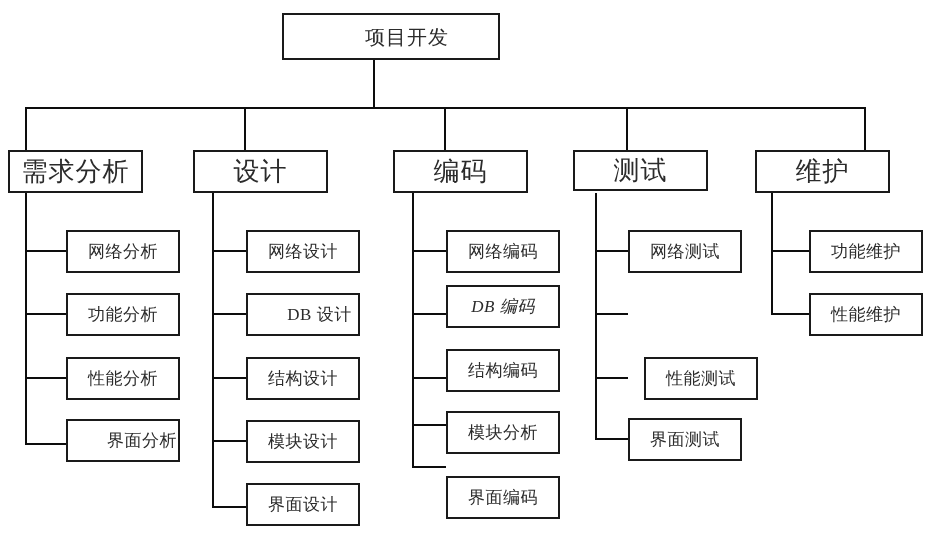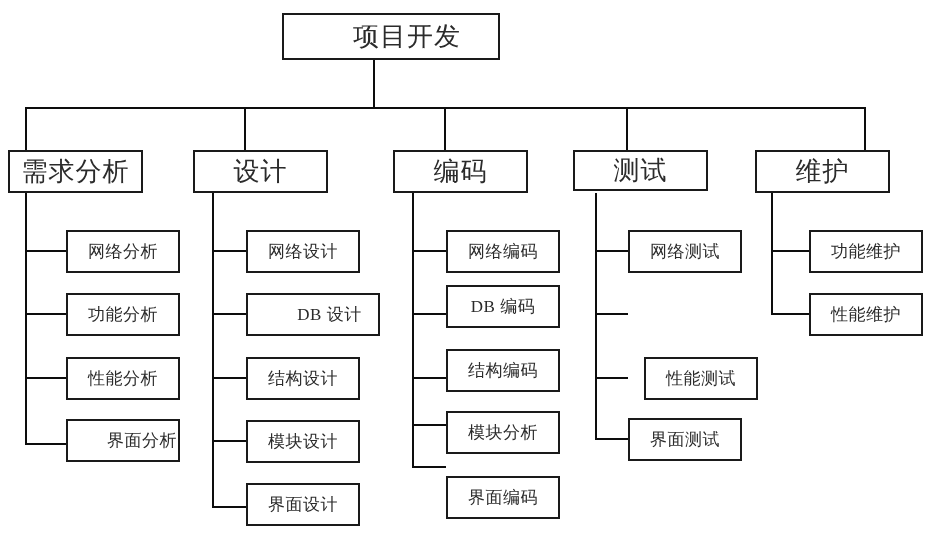--- a/index.html
+++ b/index.html
@@ -24,21 +24,21 @@
     background: #ffffff;
     display: flex;
     align-items: center;
     justify-content: center;
     color: #2b2b2b;
     line-height: 1;
     white-space: nowrap;
     z-index: 2;
   }
   .node.root {
-    font-size: 26px;
+    font-size: 20px;
     letter-spacing: 1px;
     padding-left: 32px;
   }
   .node.lvl2 {
     font-size: 26px;
     letter-spacing: 1px;
   }
   .node.leaf {
     font-size: 17px;
     letter-spacing: 0.5px;
@@ -99,21 +99,21 @@
     <span>设计</span>
   </div>
   <div class="conn v" style="left:212px; top:193px; height:315px;"></div>
 
   <div class="conn h" style="left:212px; top:250px; width:34px;"></div>
   <div class="node leaf" style="left:246px; top:230px; width:114px; height:43px;">
     <span>网络设计</span>
   </div>
 
   <div class="conn h" style="left:212px; top:313px; width:34px;"></div>
-  <div class="node leaf" style="left:246px; top:293px; width:134px; height:43px;padding-left:33px;">
+  <div class="node leaf" style="left:246px; top:293px; width:114px; height:43px;padding-left:33px;">
     <span>DB 设计</span>
   </div>
 
   <div class="conn h" style="left:212px; top:377px; width:34px;"></div>
   <div class="node leaf" style="left:246px; top:357px; width:114px; height:43px;">
     <span>结构设计</span>
   </div>
 
   <div class="conn h" style="left:212px; top:440px; width:34px;"></div>
   <div class="node leaf" style="left:246px; top:420px; width:114px; height:43px;">
@@ -129,21 +129,21 @@
     <span>编码</span>
   </div>
   <div class="conn v" style="left:412px; top:193px; height:275px;"></div>
 
   <div class="conn h" style="left:412px; top:250px; width:34px;"></div>
   <div class="node leaf" style="left:446px; top:230px; width:114px; height:43px;">
     <span>网络编码</span>
   </div>
 
   <div class="conn h" style="left:412px; top:313px; width:34px;"></div>
-  <div class="node leaf" style="left:446px; top:285px; width:114px; height:43px;">
+  <div class="node leaf" style="left:446px; top:285px; width:114px; height:43px;font-style:italic;">
     <span>DB 编码</span>
   </div>
 
   <div class="conn h" style="left:412px; top:377px; width:34px;"></div>
   <div class="node leaf" style="left:446px; top:349px; width:114px; height:43px;">
     <span>结构编码</span>
   </div>
 
   <div class="conn h" style="left:412px; top:424px; width:34px;"></div>
   <div class="node leaf" style="left:446px; top:411px; width:114px; height:43px;">

